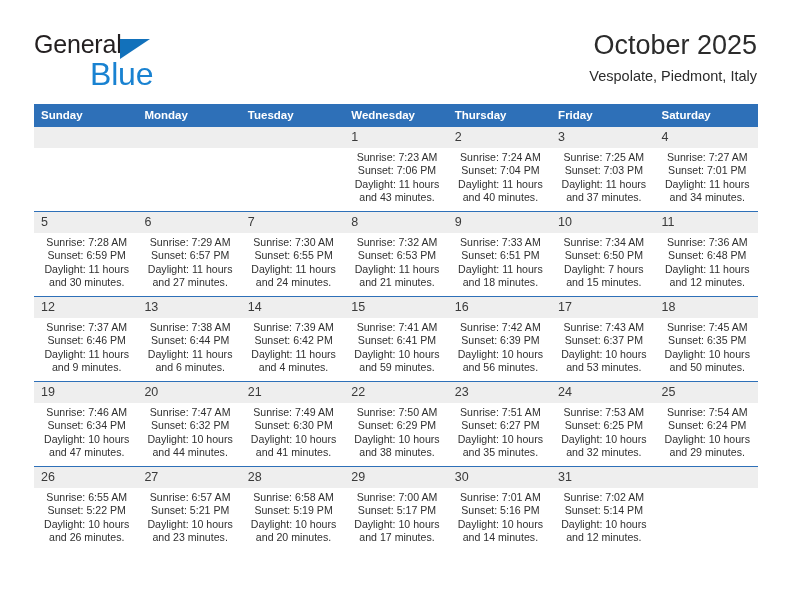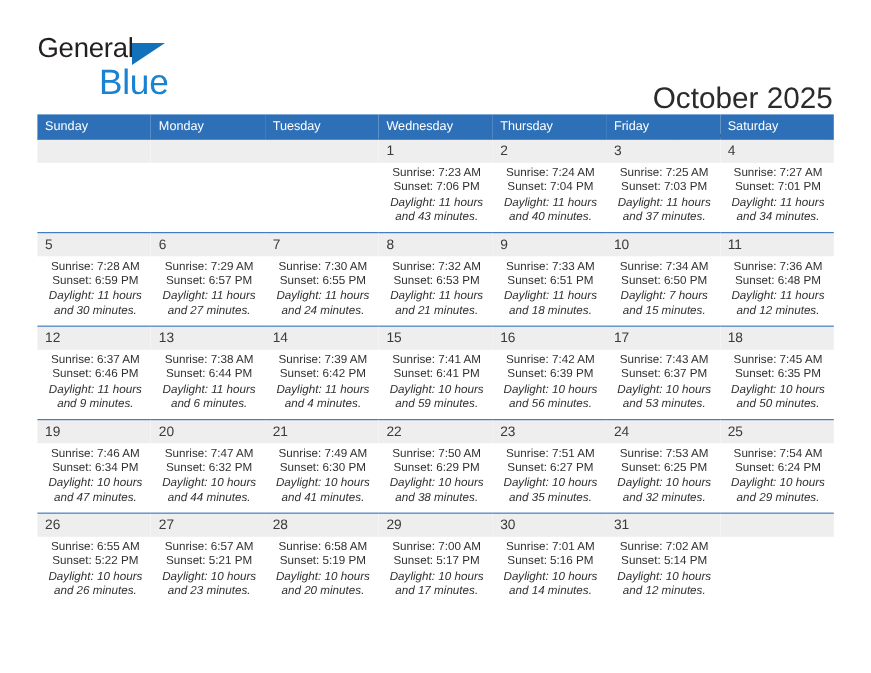--- a/index.html
+++ b/index.html
@@ -68,21 +68,20 @@
     position: absolute;
     right: 0;
     top: -2px;
     text-align: right;
   }
   .cal-title {
     font-size: 27px;
     color: #2b2b2b;
     line-height: 34px;
     white-space: nowrap;
-    margin-top: 44px;
   }
   .cal-subtitle {
     margin-top: 5px;
     font-size: 14.5px;
     color: #2b2b2b;
     line-height: 18px;
     white-space: nowrap;
   }
 
   
@@ -90,21 +89,21 @@
     position: absolute;
     left: 34px;
     top: 104px;
     width: 724px;
     border-collapse: collapse;
     table-layout: fixed;
   }
   .calendar th {
     background: #2e70b8;
     color: #ffffff;
-    font-weight: normal;
+    font-weight: bold;
     font-size: 11.5px;
     text-align: left;
     padding: 5px 0 5px 7px;
     height: 12px;
     border: none;
   }
   .calendar td {
     vertical-align: top;
     padding: 0;
     border-top: 1px solid #2e70b8;
@@ -135,21 +134,20 @@
     font-size: 10.6px;
     line-height: 13.4px;
     color: #303030;
     text-align: center;
   }
   .cell-body div {
     white-space: nowrap;
   }
   .cell-body .daylight-line {
     white-space: normal;
-    font-style: italic;
   }
 </style>
 </head>
 <body>
 
 <div class="page">
 
   <div class="masthead">
 
     <div class="logo">
@@ -276,21 +274,21 @@
               <div>Sunrise: 7:36 AM</div>
               <div>Sunset: 6:48 PM</div>
               <div class="daylight-line">Daylight: 11 hours and 12 minutes.</div>
             </div>
           </td>
         </tr>
         <tr class="week">
           <td class="day-cell">
             <span class="daynum">12</span>
             <div class="cell-body">
-              <div>Sunrise: 6:37 AM</div>
+              <div>Sunrise: 7:37 AM</div>
               <div>Sunset: 6:46 PM</div>
               <div class="daylight-line">Daylight: 11 hours and 9 minutes.</div>
             </div>
           </td>
           <td class="day-cell">
             <span class="daynum">13</span>
             <div class="cell-body">
               <div>Sunrise: 7:38 AM</div>
               <div>Sunset: 6:44 PM</div>
               <div class="daylight-line">Daylight: 11 hours and 6 minutes.</div>

